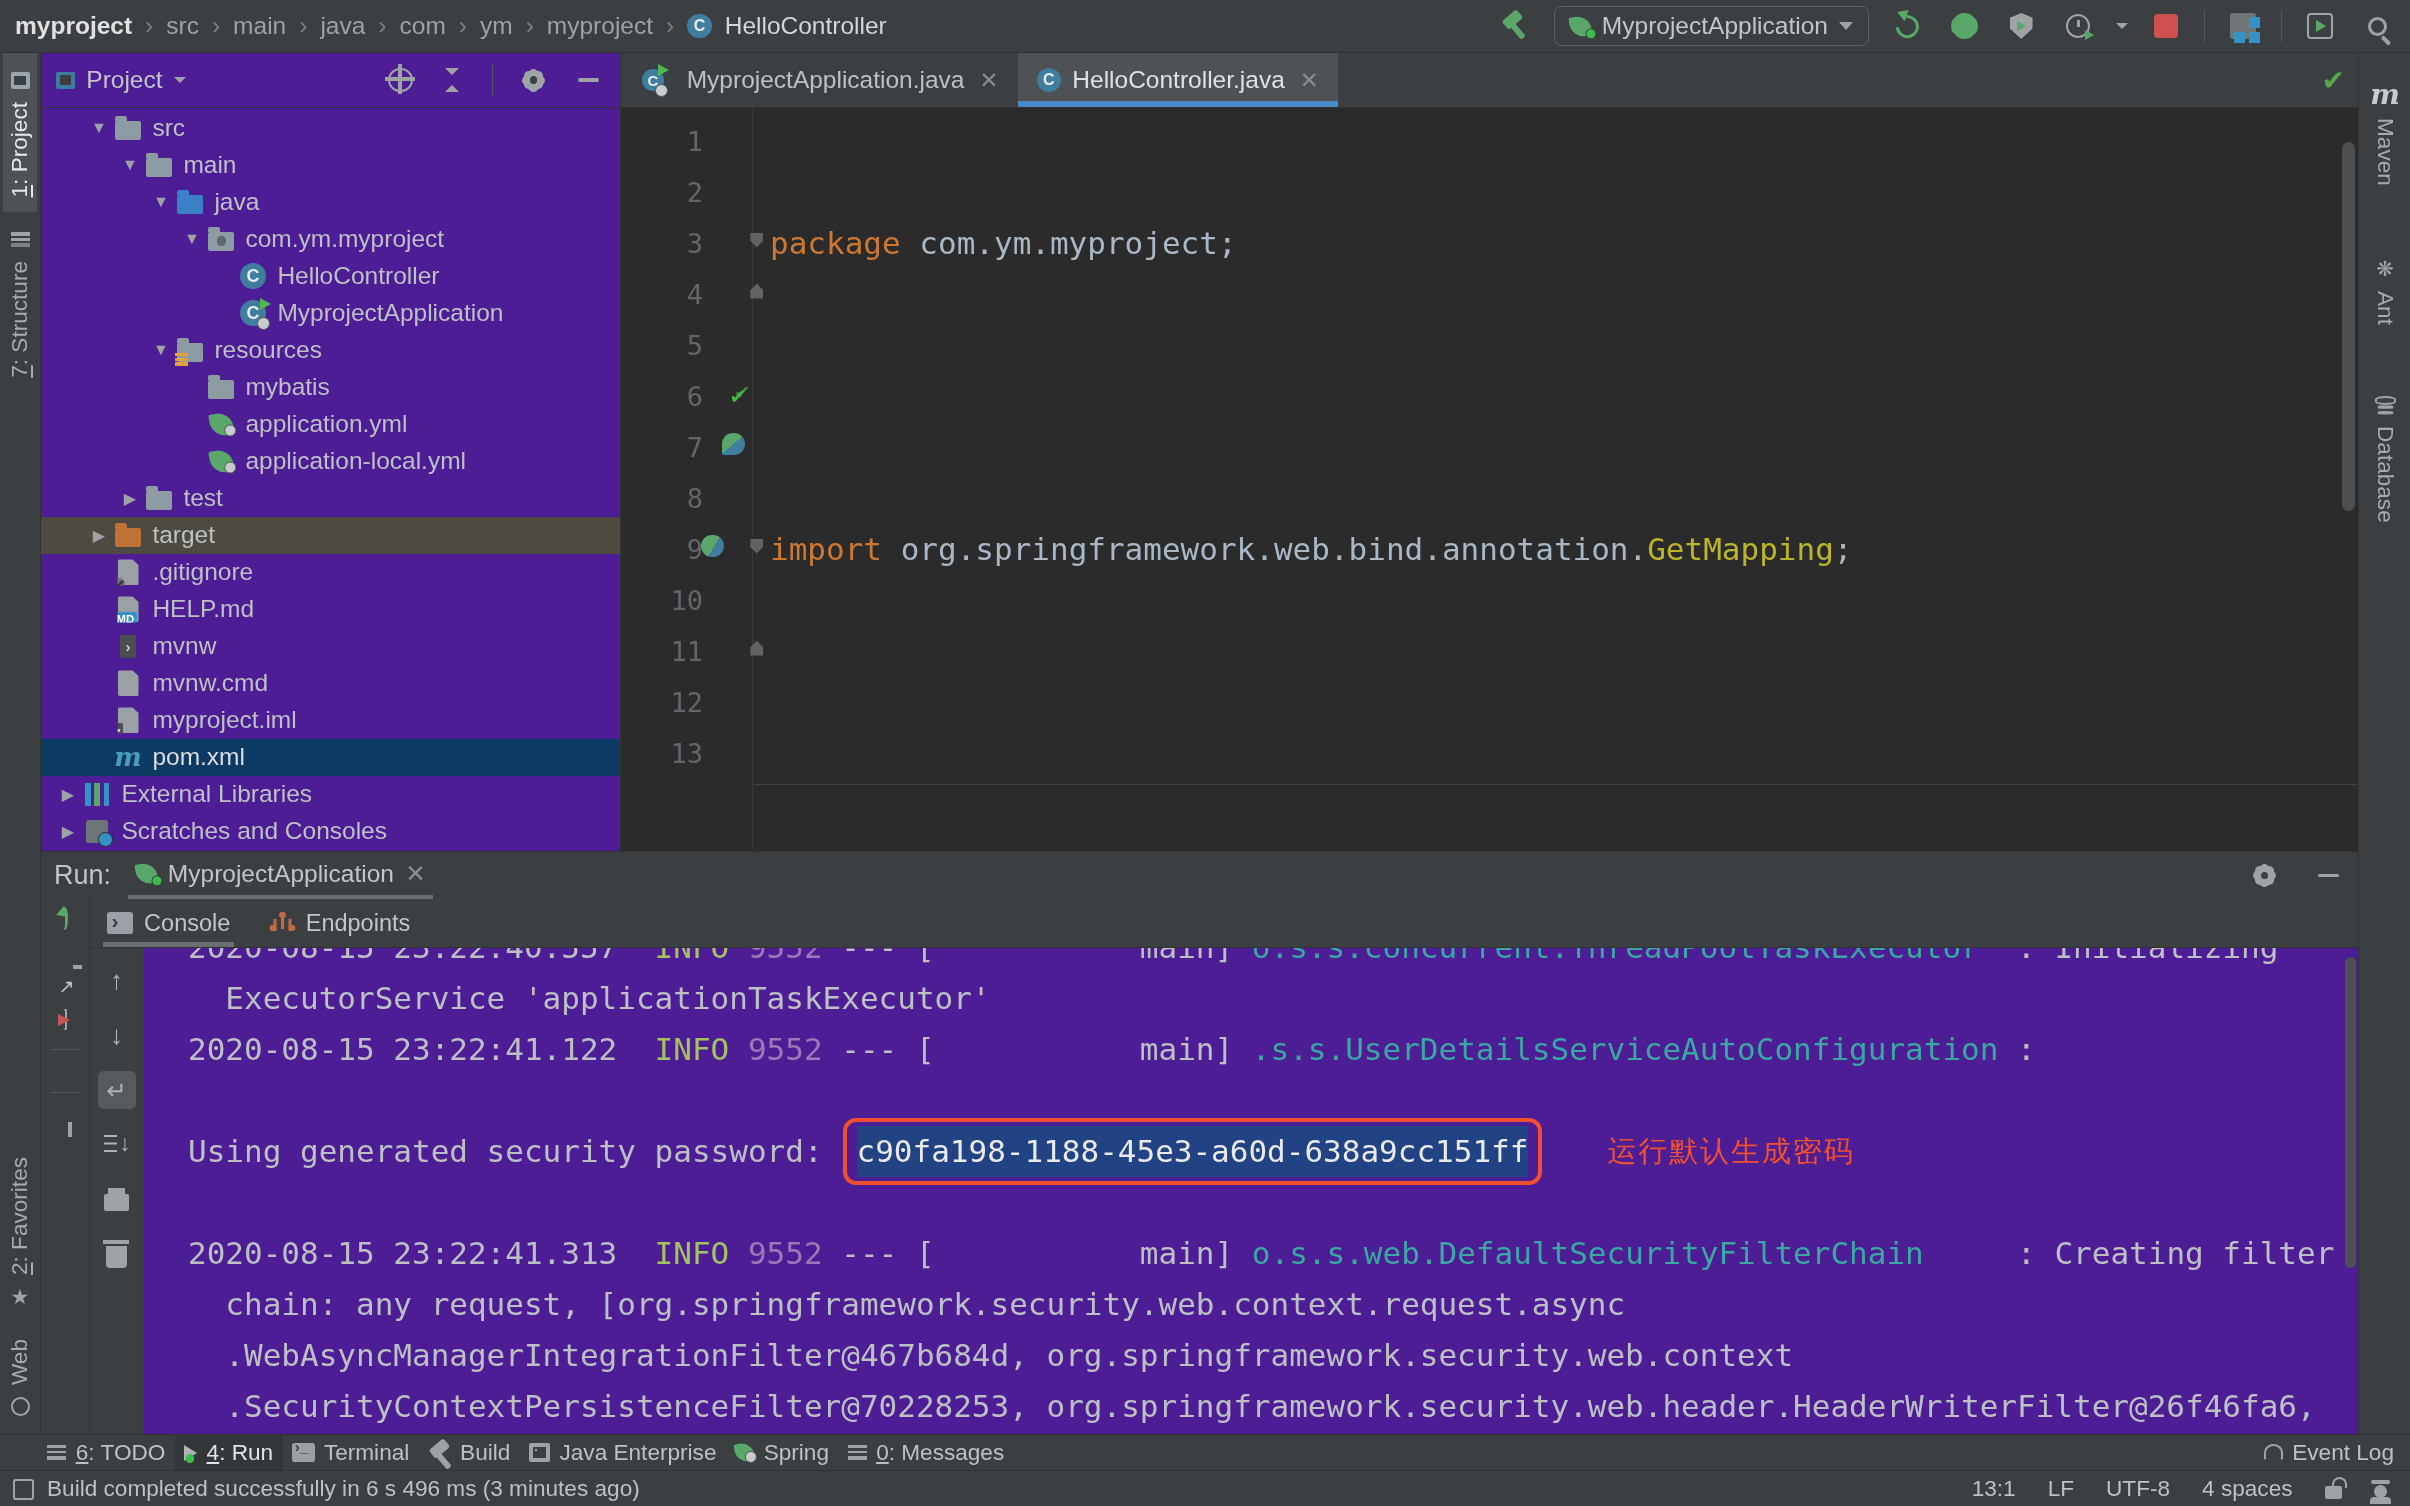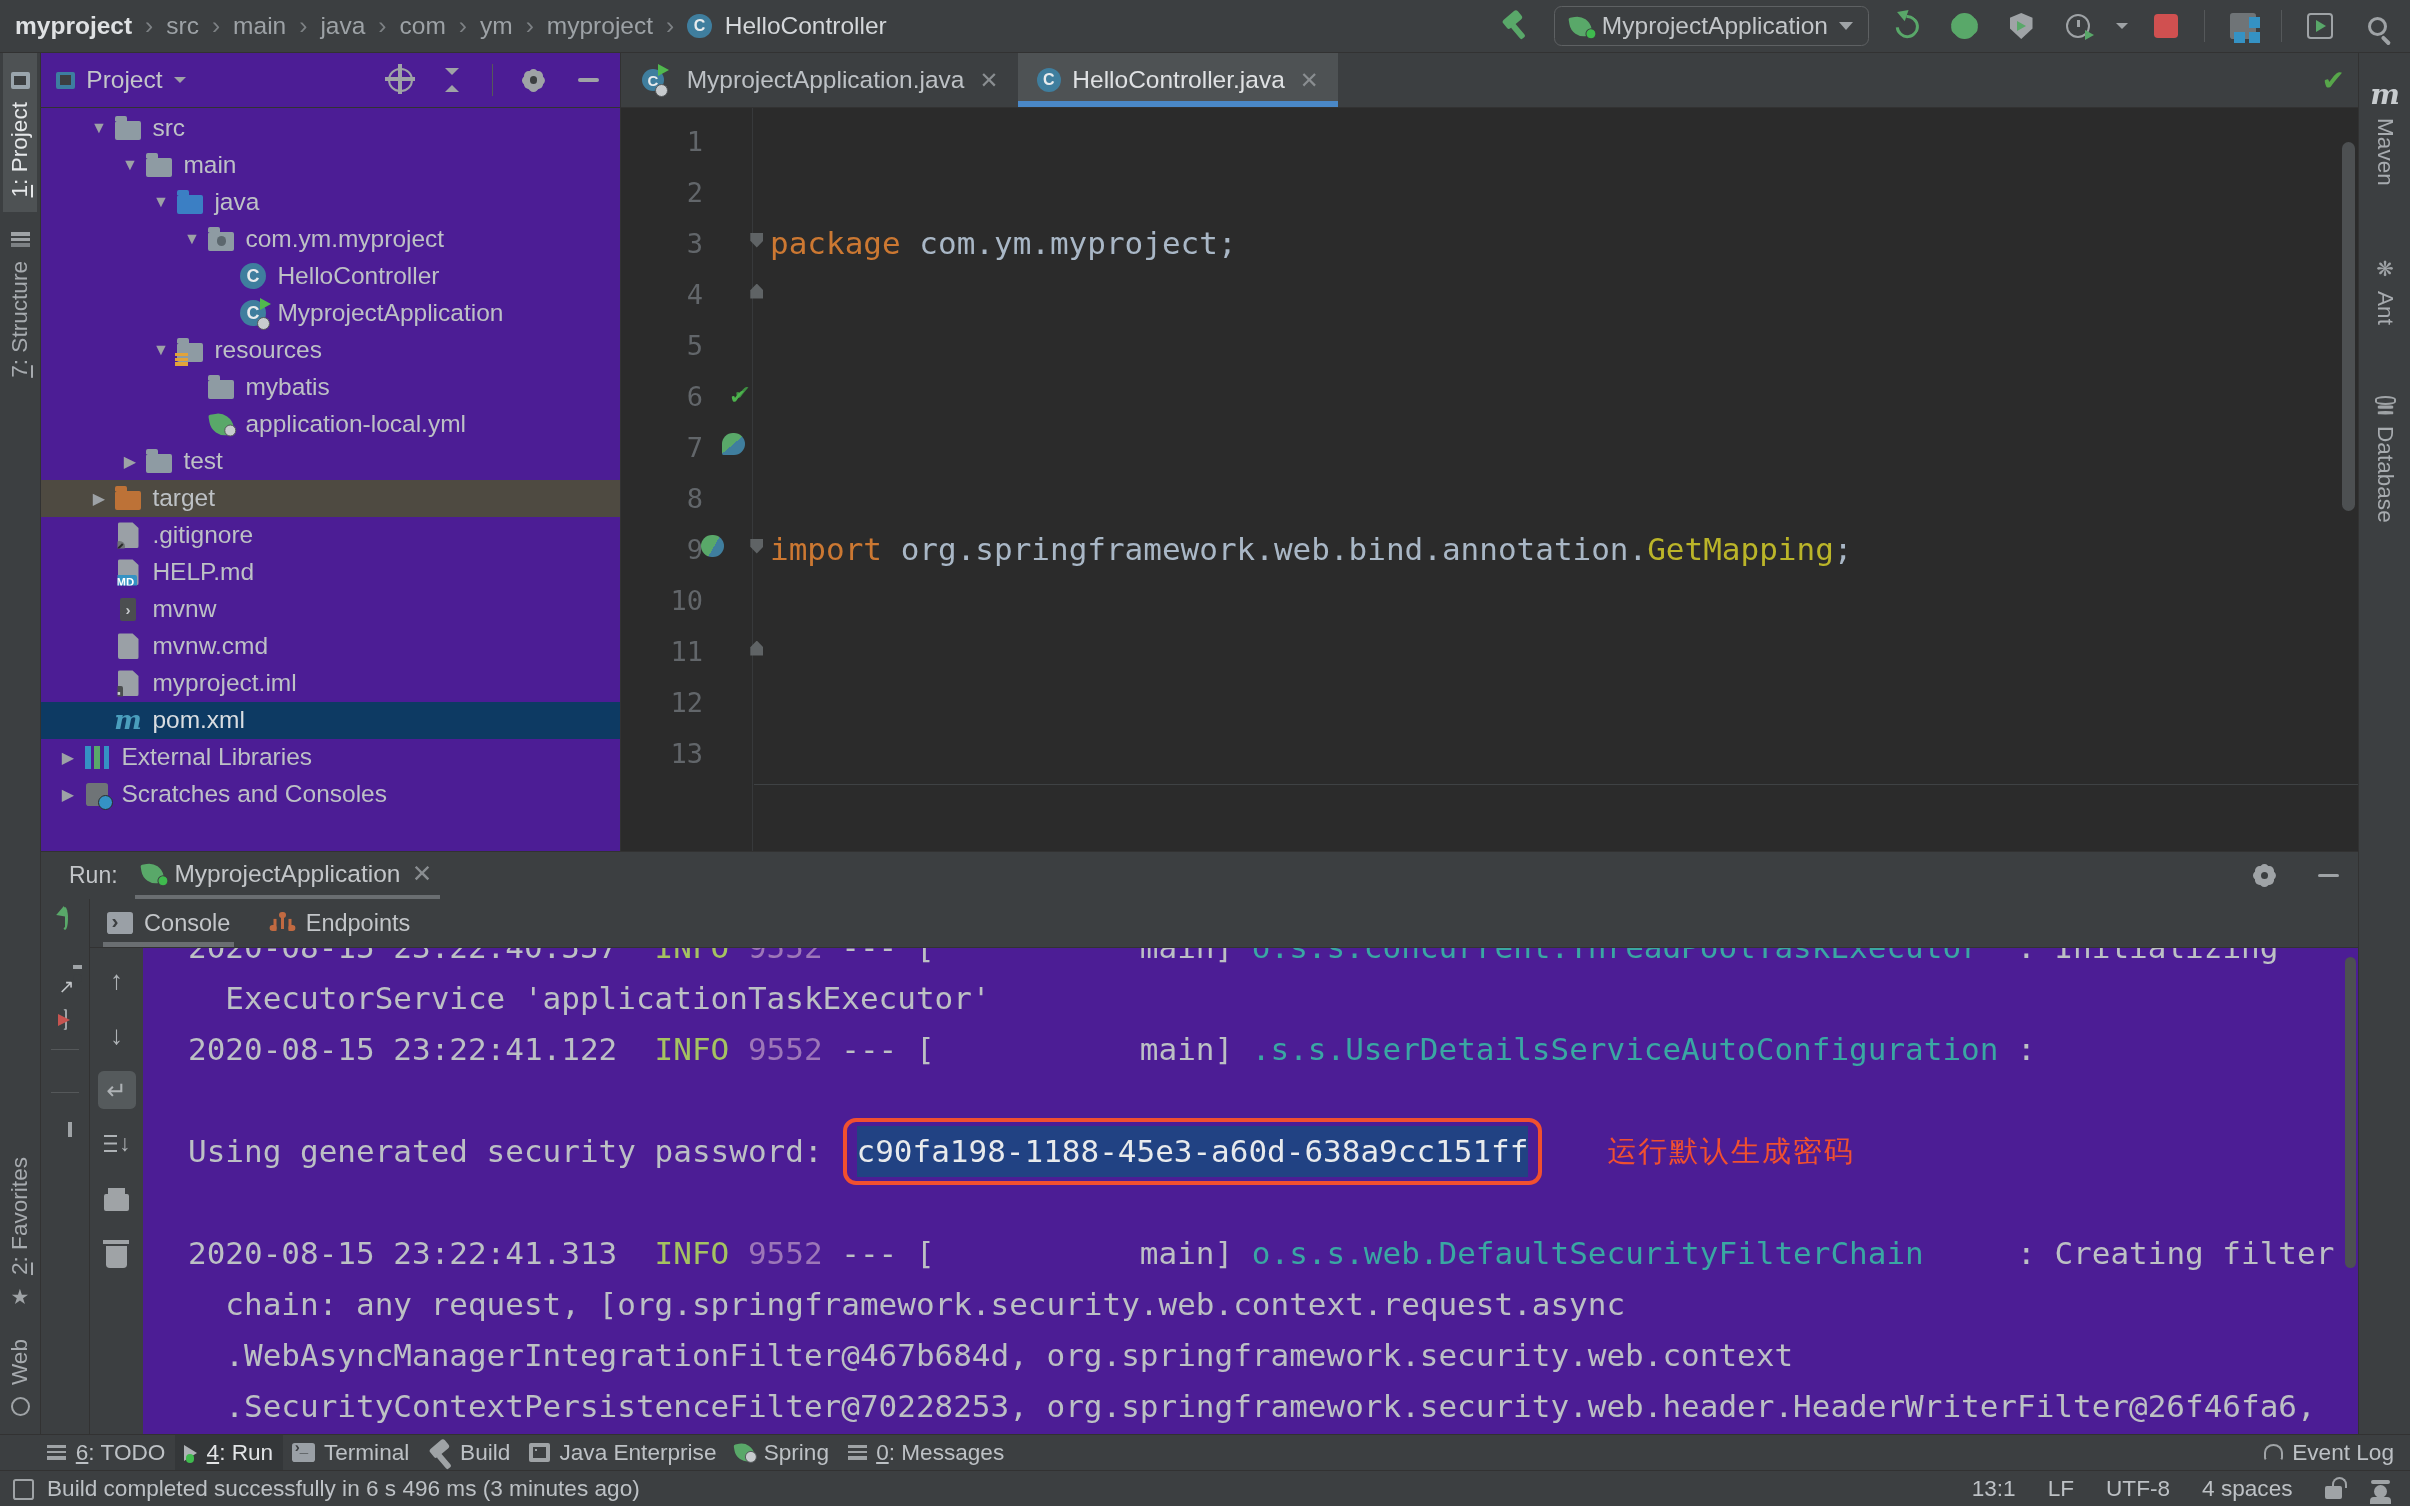--- a/index.html
+++ b/index.html
@@ -184,21 +184,21 @@
   .cl { height:51px; }
   .kw{color:#cc7832} .pl{color:#a9b7c6} .ann{color:#bbb529}
   .editor-end { border-top:0.9px solid #3f4244; position:absolute; left:133px; right:0; top:676px; }
   .scrollv { position:absolute; right:2.8px; top:34px; width:13px; height:369px;
     background:#4d5052; border-radius:7.5px; }
 
   
   .runpanel { flex:1; display:flex; flex-direction:column; border-top:0.9px solid #323232;
     background:#3c3f41; min-height:0; }
   .rp-header { height:47px; display:flex; align-items:center; padding:0 19px 0 13px; gap:17px; flex:0 0 auto; }
-  .rp-title { font-size:23px; color:#c3c6c9;margin-left:15px; }
+  .rp-title { font-size:27px; color:#c3c6c9; }
   .rp-tab { display:flex; align-items:center; gap:11.3px; font-size:24.5px; color:#c3c6c9;
     position:relative; padding:5.6px 7.5px 9.4px 7.5px; }
   .rp-tab::after { content:""; position:absolute; left:0; right:0; bottom:-1.9px; height:4.7px; background:#6a6e71; }
   .rp-body { flex:1; display:flex; min-height:0; }
   .outer-bar { width:49px; flex:0 0 auto; display:flex; flex-direction:column; align-items:center;
     gap:21px; padding-top:11.3px; border-right:0.9px solid #323232; }
   .ob-div { width:28px; height:0.9px; background:#55585a; }
   .inner-wrap { flex:1; display:flex; flex-direction:column; min-width:0; }
   .rtabs { height:49px; display:flex; align-items:center; gap:32px; padding-left:13px;
     border-bottom:0.9px solid #323232; flex:0 0 auto; }
@@ -459,20 +459,27 @@
               <span class="tic">
                   <span class="fol"></span>
                 </span>
               <span>mybatis</span>
             </div>
             <div class="trow lvl4">
               <span class="arrow"></span>
               <span class="tic">
                   <span class="sleaf"></span>
                 </span>
+              <span>application.yml</span>
+            </div>
+            <div class="trow lvl4">
+              <span class="arrow"></span>
+              <span class="tic">
+                  <span class="sleaf"></span>
+                </span>
               <span>application-local.yml</span>
             </div>
             <div class="trow lvl2">
               <span class="arrow">▶</span>
               <span class="tic">
                   <span class="fol"></span>
                 </span>
               <span>test</span>
             </div>
             <div class="trow lvl1 hl">

